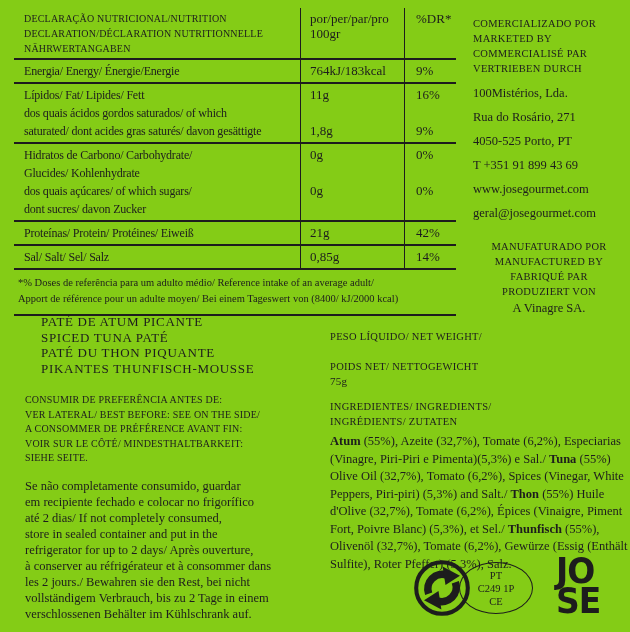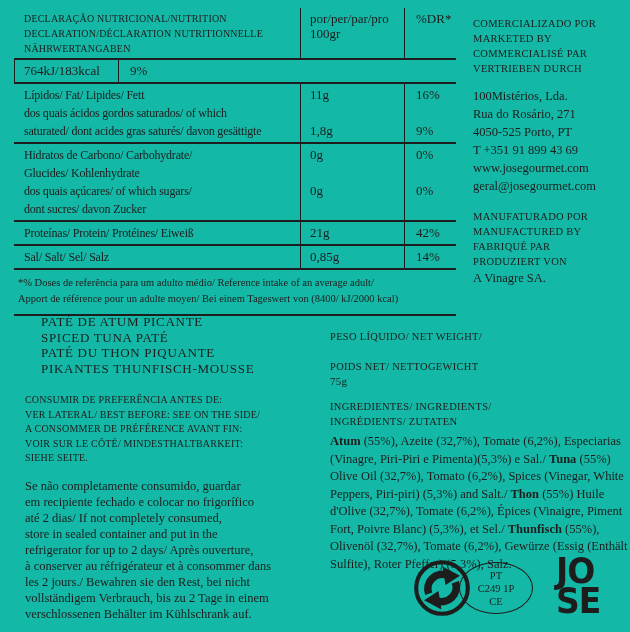--- a/index.html
+++ b/index.html
@@ -1,38 +1,38 @@
 <!DOCTYPE html>
 <html><head>
 <meta charset="utf-8">
 <style>
   html,body{margin:0;padding:0;background:#ffffff;}
-  .page{position:relative;width:630px;height:632px;background:#14b8a6;color:#1d1d1d;
+  .page{position:relative;width:630px;height:632px;background:#84cc16;color:#1d1d1d;
         font-family:"Liberation Serif", serif;overflow:hidden;}
 
   
   .nutri{position:absolute;left:14px;top:8px;width:442px;}
   .t-row{display:flex;border-bottom:2px solid #1d1d1d;}
   .cell{white-space:pre-line;}
   .c1{width:286px;box-sizing:border-box;padding:2px 4px 2px 10px;font-size:12px;
       line-height:18px;letter-spacing:-0.2px;overflow:hidden;}
   .c2{width:104px;box-sizing:border-box;border-left:1px solid #1d1d1d;
       padding:2px 2px 2px 9px;font-size:13px;line-height:18px;}
   .c3{flex:1;box-sizing:border-box;border-left:1px solid #1d1d1d;
       padding:2px 0 2px 11px;font-size:13px;line-height:18px;}
   .t-header .c1{font-size:10px;line-height:15px;letter-spacing:0.2px;padding-top:3px;padding-bottom:2px;}
   .t-header .c2,.t-header .c3{font-size:13px;line-height:15px;padding-top:3px;padding-bottom:3px;}
   .footnote{margin-top:5px;padding-left:4px;font-size:10.5px;line-height:16px;white-space:pre-line;}
   .divider{margin-top:7px;border-top:2px solid #1d1d1d;height:0;}
 
   
   .rcol{position:absolute;left:473px;top:16px;width:152px;}
   .caps{font-size:10.5px;line-height:15px;letter-spacing:0.3px;white-space:pre-line;}
-  .addr{margin-top:11px;font-size:12.5px;line-height:18px;white-space:pre-line;}
-  .manu{margin-top:14px;}
+  .addr{margin-top:5px;font-size:12.5px;line-height:24px;white-space:pre-line;}
+  .manu{margin-top:14px;text-align:center;}
   .manu-name{margin-top:1px;font-size:12.5px;line-height:17px;}
 
   
   .bleft{position:absolute;left:25px;top:314px;width:300px;}
   .prodname{font-size:13px;line-height:15.5px;letter-spacing:0.7px;white-space:pre-line;margin-left:16px;}
   .bestbefore{margin-top:17px;font-size:10px;line-height:14.5px;letter-spacing:0.2px;white-space:pre-line;}
   .storage{margin-top:12px;font-size:12.5px;line-height:16px;white-space:pre-line;}
 
   
   .bright{position:absolute;left:330px;top:314px;width:298px;}
@@ -61,20 +61,21 @@
     <div>
       <div class="t-row t-header">
         <div class="cell c1">DECLARAÇÃO NUTRICIONAL/NUTRITION
 DECLARATION/DÉCLARATION NUTRITIONNELLE
 NÄHRWERTANGABEN</div>
         <div class="cell c2">por/per/par/pro
 100gr</div>
         <div class="cell c3">%DR*</div>
       </div>
       <div class="t-row">
+        <div class="cell c1">Energia/ Energy/ Énergie/Energie</div>
         <div class="cell c2">764kJ/183kcal</div>
         <div class="cell c3">9%</div>
       </div>
       <div class="t-row">
         <div class="cell c1">Lípidos/ Fat/ Lipides/ Fett
 dos quais ácidos gordos saturados/ of which
 saturated/ dont acides gras saturés/ davon gesättigte</div>
         <div class="cell c2">11g
 
 1,8g</div>

